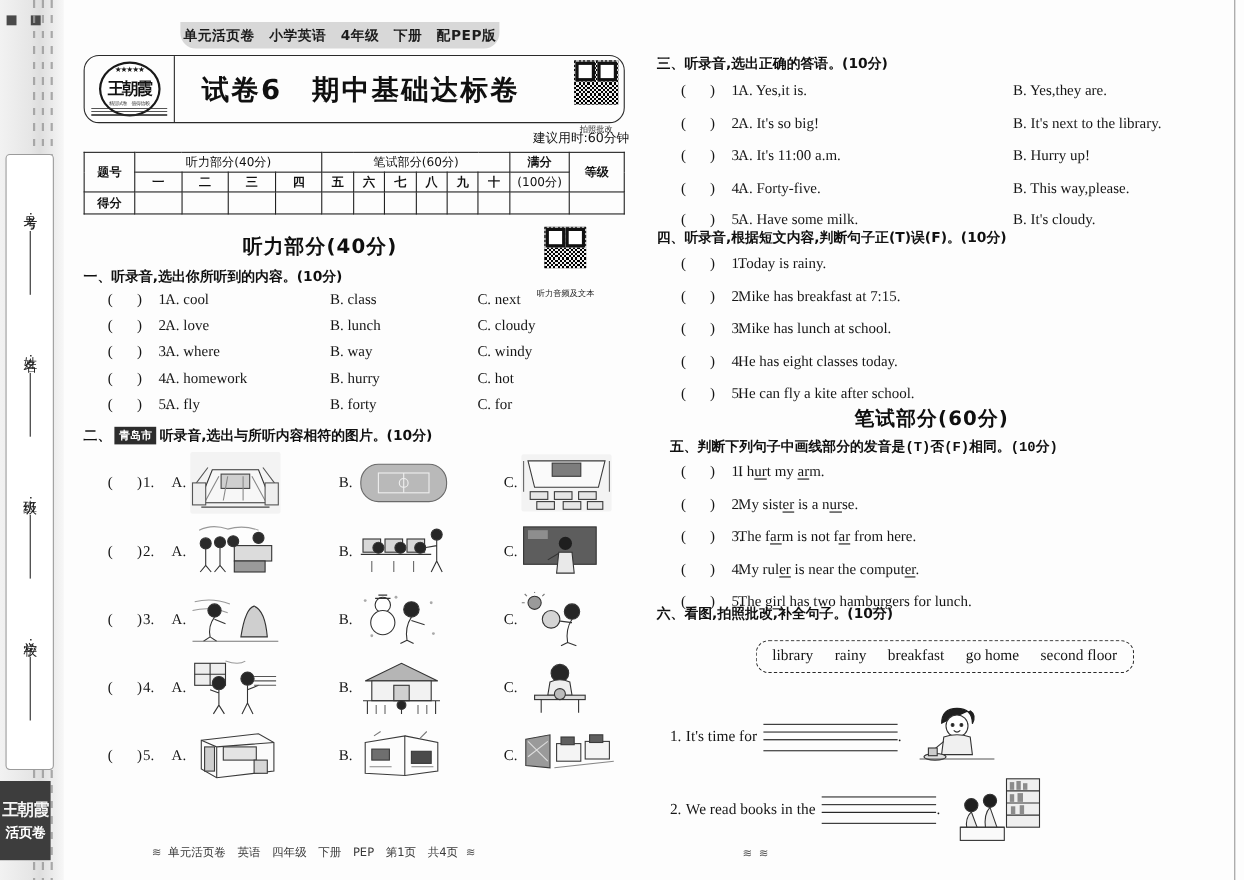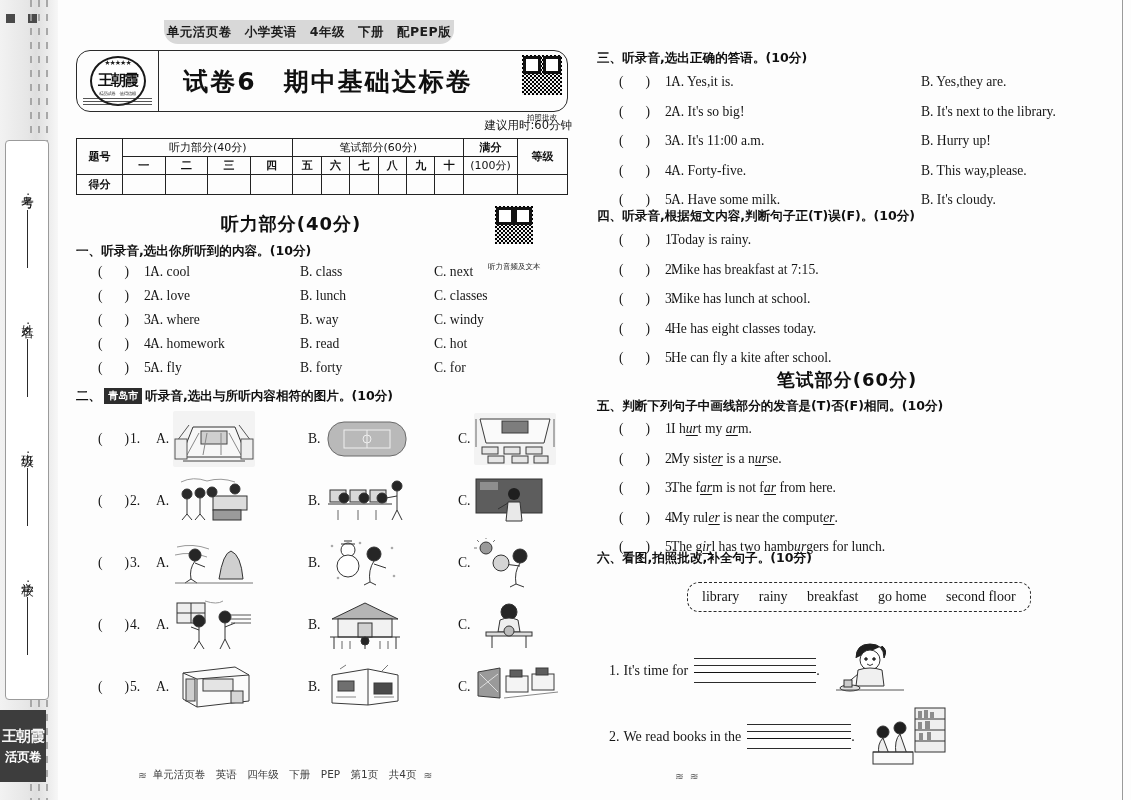--- a/index.html
+++ b/index.html
@@ -190,21 +190,21 @@
     display:inline-block; background:#2d2d2d; color:#fff;
     font-size:10px; font-weight:bold; padding:1px 4px; margin:0 3px;
     font-family:"DejaVu Sans", sans-serif; vertical-align:1px;
   }
 
   
   .qrow{ display:flex; align-items:baseline; font-size:13.6px; line-height:1; }
   .paren{ width:46px; flex:none; letter-spacing:0; }
   .paren .gap{ display:inline-block; width:22px; }
   .opt{ white-space:nowrap; }
-  .u{ text-decoration:underline; text-underline-offset:1.5px;font-style:italic; }
+  .u{ text-decoration:underline; text-underline-offset:1.5px; }
 
   
   .picrow{ display:flex; align-items:center; }
   .picrow .paren{ width:46px; flex:none; font-size:13.6px; }
   .pcell{ display:flex; align-items:center; }
   .plab{ font-size:13.6px; margin-right:4px; }
   .pic{
     background:#f3f3f3;
     border-radius:2px;
     position:relative; overflow:hidden;
@@ -387,34 +387,34 @@
           <span class="opt" style="width:44px">1.</span>
           <span class="opt" style="width:150px; margin-left:-38px">A. cool</span>
           <span class="opt" style="width:134px">B. class</span>
           <span class="opt">C. next</span>
         </div>
         <div class="qrow" style="margin-bottom:10.5px">
           <span class="paren">(<span class="gap"></span>)</span>
           <span class="opt" style="width:44px">2.</span>
           <span class="opt" style="width:150px; margin-left:-38px">A. love</span>
           <span class="opt" style="width:134px">B. lunch</span>
-          <span class="opt">C. classes</span>
+          <span class="opt">C. cloudy</span>
         </div>
         <div class="qrow" style="margin-bottom:10.5px">
           <span class="paren">(<span class="gap"></span>)</span>
           <span class="opt" style="width:44px">3.</span>
           <span class="opt" style="width:150px; margin-left:-38px">A. where</span>
           <span class="opt" style="width:134px">B. way</span>
           <span class="opt">C. windy</span>
         </div>
         <div class="qrow" style="margin-bottom:10.5px">
           <span class="paren">(<span class="gap"></span>)</span>
           <span class="opt" style="width:44px">4.</span>
           <span class="opt" style="width:150px; margin-left:-38px">A. homework</span>
-          <span class="opt" style="width:134px">B. read</span>
+          <span class="opt" style="width:134px">B. hurry</span>
           <span class="opt">C. hot</span>
         </div>
         <div class="qrow">
           <span class="paren">(<span class="gap"></span>)</span>
           <span class="opt" style="width:44px">5.</span>
           <span class="opt" style="width:150px; margin-left:-38px">A. fly</span>
           <span class="opt" style="width:134px">B. forty</span>
           <span class="opt">C. for</span>
         </div>
       </div>
@@ -762,21 +762,21 @@
         </div>
         <div class="qrow">
           <span class="paren">(<span class="gap"></span>)</span>
           <span class="opt" style="width:30px">5.</span>
           <span class="opt" style="margin-left:-24px">He can fly a kite after school.</span>
         </div>
       </div>
 
       <div class="part-title" style="position:absolute; left:6px; top:368px; width:500px;">笔试部分(60分)</div>
 
-      <div class="q-head" style="position:absolute; left:6px; top:398px;">五、判断下列句子中画线部分的发音是(T)否(F)相同。(10分)</div>
+      <div class="q-head" style="position:absolute; left:18px; top:398px;font-family:Liberation Mono, monospace;">五、判断下列句子中画线部分的发音是(T)否(F)相同。(10分)</div>
 
       <div style="position:absolute; left:28px; top:422px; width:490px;">
         <div class="qrow" style="margin-bottom:16px">
           <span class="paren">(<span class="gap"></span>)</span>
           <span class="opt" style="width:30px">1.</span>
           <span class="opt" style="margin-left:-24px"><span>I h</span><span class="u">ur</span><span>t my </span><span class="u">ar</span><span>m.</span></span>
         </div>
         <div class="qrow" style="margin-bottom:16px">
           <span class="paren">(<span class="gap"></span>)</span>
           <span class="opt" style="width:30px">2.</span>

